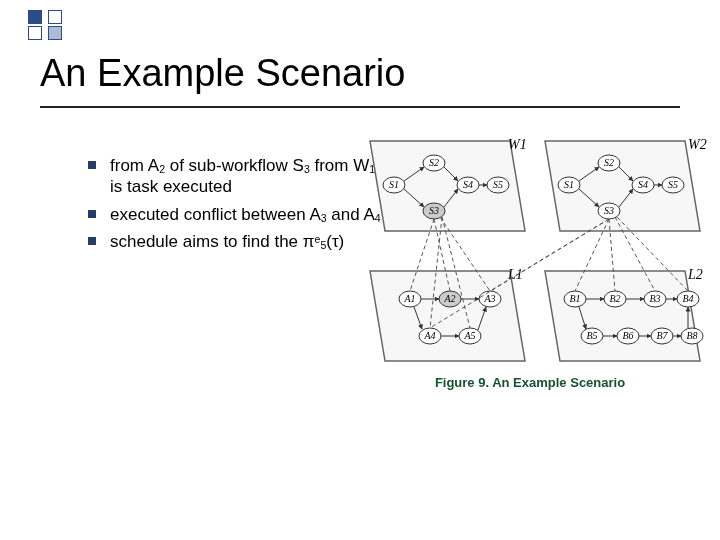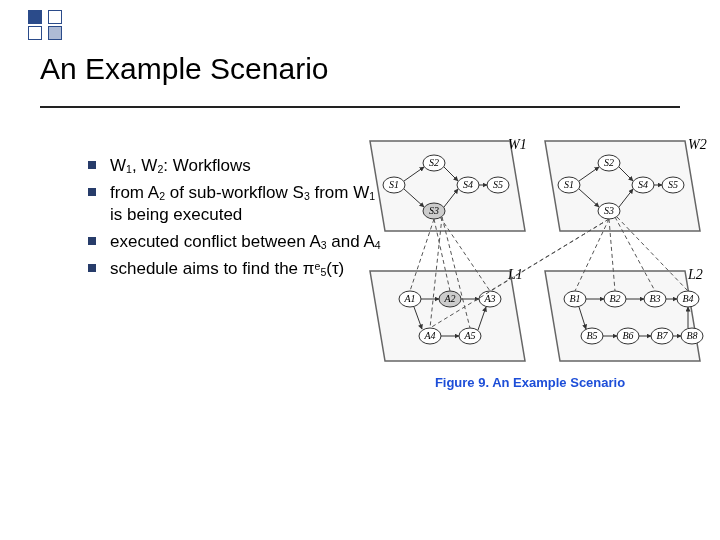--- a/index.html
+++ b/index.html
@@ -3,47 +3,46 @@
 <meta charset="utf-8">
 <style>
   html,body{margin:0;padding:0;width:720px;height:540px;background:#fff;font-family:Arial,Helvetica,sans-serif;color:#000;overflow:hidden}
   .slide{position:relative;width:720px;height:540px;box-sizing:border-box}
   .logo{position:absolute;left:18px;top:6px;width:54px;height:34px}
   .logo .sq{position:absolute;width:14px;height:14px;box-sizing:border-box}
   .logo .s1{left:10px;top:4px;background:#2b4b8a;border:1px solid #2b4b8a}
   .logo .s2{left:30px;top:4px;background:#fff;border:1px solid #2b4b8a}
   .logo .s3{left:10px;top:20px;background:#fff;border:1px solid #2b4b8a}
   .logo .s4{left:30px;top:20px;background:#aebbd5;border:1px solid #2b4b8a}
-  .title{position:absolute;left:40px;top:52px;font-size:30px;font-weight:400;letter-spacing:0}
+  .title{position:absolute;left:40px;top:52px;font-size:38px;font-weight:400;letter-spacing:0}
   .rule{position:absolute;left:40px;top:106px;width:640px;height:0;border-top:2px solid #222}
   .bullets{position:absolute;left:48px;top:138px;width:295px;font-size:17px;line-height:1.25}
   .bullets li{list-style:none;position:relative;padding-left:22px;margin-bottom:6px}
   .bullets li::before{content:"";position:absolute;left:0;top:6px;width:8px;height:8px;background:#273c6a}
   sub{font-size:0.62em;vertical-align:-2px}
   sup{font-size:0.62em;vertical-align:4px}
   .figwrap{position:absolute;left:350px;top:131px;width:360px}
   .figure svg{display:block}
-  .caption{text-align:center;font-size:13px;margin-top:4px;color:#1d4ed8;font-weight:700}
+  .caption{text-align:center;font-size:13px;margin-top:4px;color:#14532d;font-weight:700}
 </style>
 </head>
 <body>
 
 <div class="slide">
   <div class="logo">
     <div class="sq s1"></div>
       <div class="sq s2"></div>
       <div class="sq s3"></div>
       <div class="sq s4"></div>
   </div>
   <div class="title">An Example Scenario</div>
   <div class="rule"></div>
 
   <ul class="bullets">
-    <li><span>W</span><sub>1</sub><span>, W</span><sub>2</sub><span>: Workflows</span></li>
-    <li><span>from A</span><sub>2</sub><span> of sub-workflow S</span><sub>3</sub><span> from W</span><sub>1</sub><span> is being executed</span></li>
+    <li><span>from A</span><sub>2</sub><span> of sub-workflow S</span><sub>3</sub><span> from W</span><sub>1</sub><span> is task executed</span></li>
     <li><span>executed conflict between A</span><sub>3</sub><span> and A</span><sub>4</sub><span></span></li>
     <li><span>schedule aims to find the π</span><sup>e</sup><sub>5</sub><span>(τ)</span></li>
   </ul>
 
   <div class="figwrap">
     <div class="figure">
       <svg width="360" height="240" viewBox="0 0 360 240">
         <defs>
           <marker id="ah" viewBox="0 0 10 10" refX="9" refY="5" markerWidth="5" markerHeight="5" orient="auto">
               <path d="M0 0L10 5L0 10z" fill="#333"></path>

